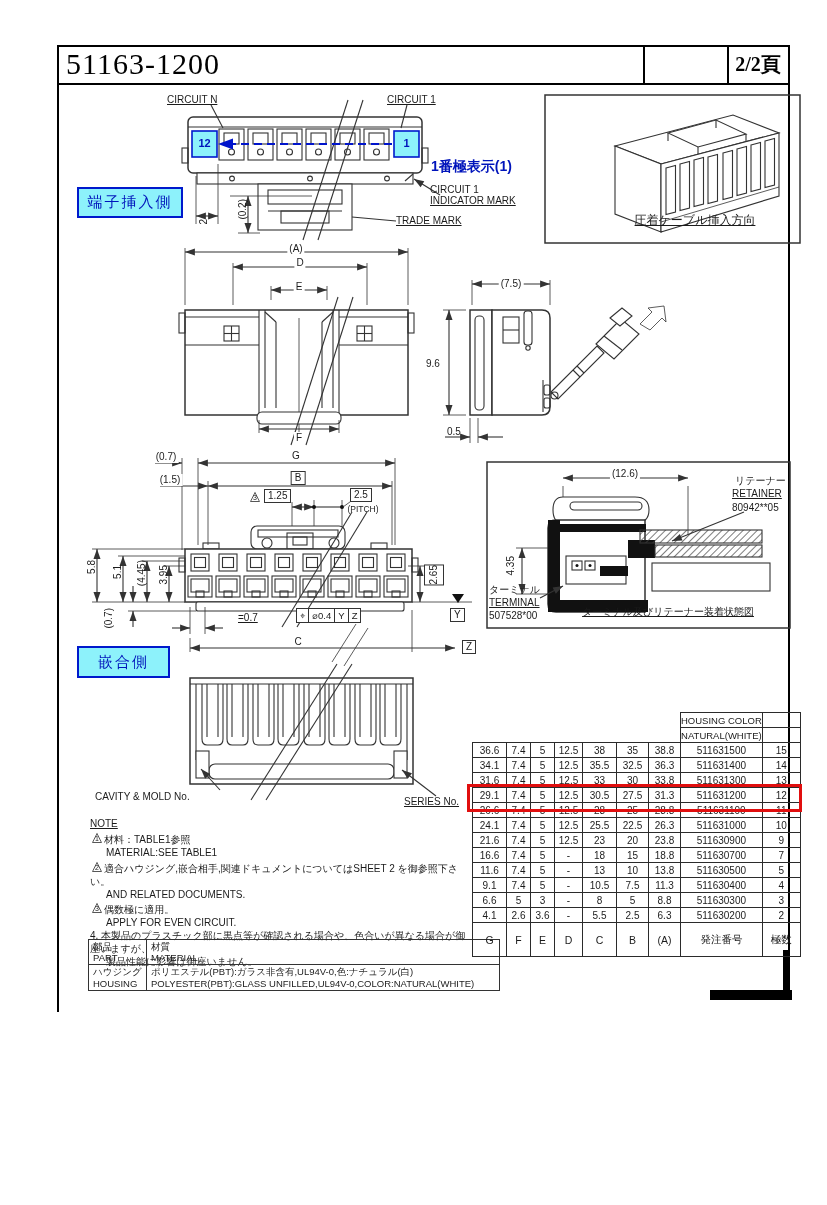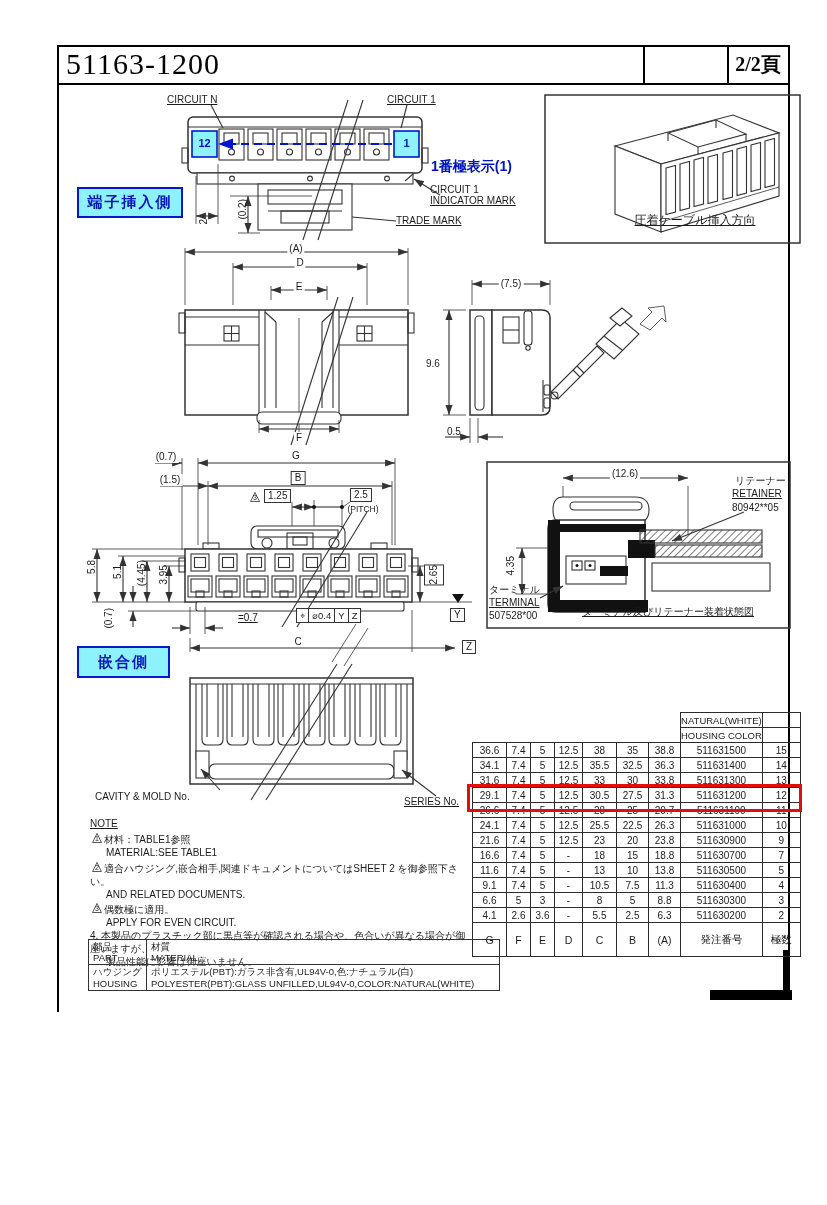--- a/index.html
+++ b/index.html
@@ -7,21 +7,21 @@
         font-family:"Liberation Sans","DejaVu Sans",sans-serif;color:#1b1b1b}
   .ln{position:absolute;background:#000}
   
   .lb{position:absolute;font:10px/1.15 "Liberation Sans","DejaVu Sans",sans-serif;color:#1b1b1b;white-space:nowrap}
   .u{text-decoration:underline}
   .c{transform:translateX(-50%)}
   .bgw{background:#fff;padding:0 2px}
   .vt{writing-mode:vertical-rl;transform:rotate(180deg)}
   .bx{border:1px solid #333;background:#fff;padding:0 3px;line-height:12px}
   .blue{color:#0014bb;font-weight:bold}
-  .tag{position:absolute;background:#8df2fb;border:2px solid #0019cc;color:#0014bb;font-weight:bold;
+  .tag{position:absolute;background:#8df2fb;border:2px solid #0019cc;color:#0014bb;font-weight:normal;
        font-size:15px;display:flex;align-items:center;justify-content:center;letter-spacing:2px}
   .tri{position:relative;display:inline-block;width:14px;height:13px;text-align:center;vertical-align:-1px}
   .tri .tg{position:absolute;left:0;top:-1px;width:14px;font-size:13px;line-height:1}
   .tri .tn{position:absolute;left:0;top:4px;width:14px;font-size:7px;line-height:1}
   .fcf{display:flex;position:absolute}
   .fcf span{display:block;border:1px solid #333;margin-left:-1px;padding:0 3px;font-size:9.5px;line-height:13px;background:#fff}
   
   #doc-num{position:absolute;left:66px;top:47px;font-family:"Liberation Serif","DejaVu Serif",serif;
            font-size:30px;letter-spacing:1px;color:#000}
   #page-num{position:absolute;left:728px;top:51px;width:60px;text-align:center;
@@ -462,26 +462,26 @@
         <col style="width:28px">
       <col style="width:34px">
         <col style="width:32px">
         <col style="width:32px">
         <col style="width:72px">
         <col style="width:38px">
     </colgroup>
     <tbody>
       <tr>
         <td class="nb" colspan="7"></td>
-        <td class="hdr">NATURAL(WHITE)</td>
+        <td class="hdr">HOUSING COLOR</td>
         <td class="hdr"></td>
       </tr>
       <tr>
         <td class="nb" colspan="7"></td>
-        <td class="hdr">HOUSING COLOR</td>
+        <td class="hdr">NATURAL(WHITE)</td>
         <td class="hdr"></td>
       </tr>
     </tbody>
     <tbody>
         <tr>
           <td>36.6</td>
           <td>7.4</td>
           <td>5</td>
           <td>12.5</td>
           <td>38</td>
@@ -523,21 +523,21 @@
           <td>511631200</td>
           <td>12</td>
         </tr>
         <tr>
           <td>26.6</td>
           <td>7.4</td>
           <td>5</td>
           <td>12.5</td>
           <td>28</td>
           <td>25</td>
-          <td>20.7</td>
+          <td>28.8</td>
           <td>511631100</td>
           <td>11</td>
         </tr>
         <tr>
           <td>24.1</td>
           <td>7.4</td>
           <td>5</td>
           <td>12.5</td>
           <td>25.5</td>
           <td>22.5</td>

